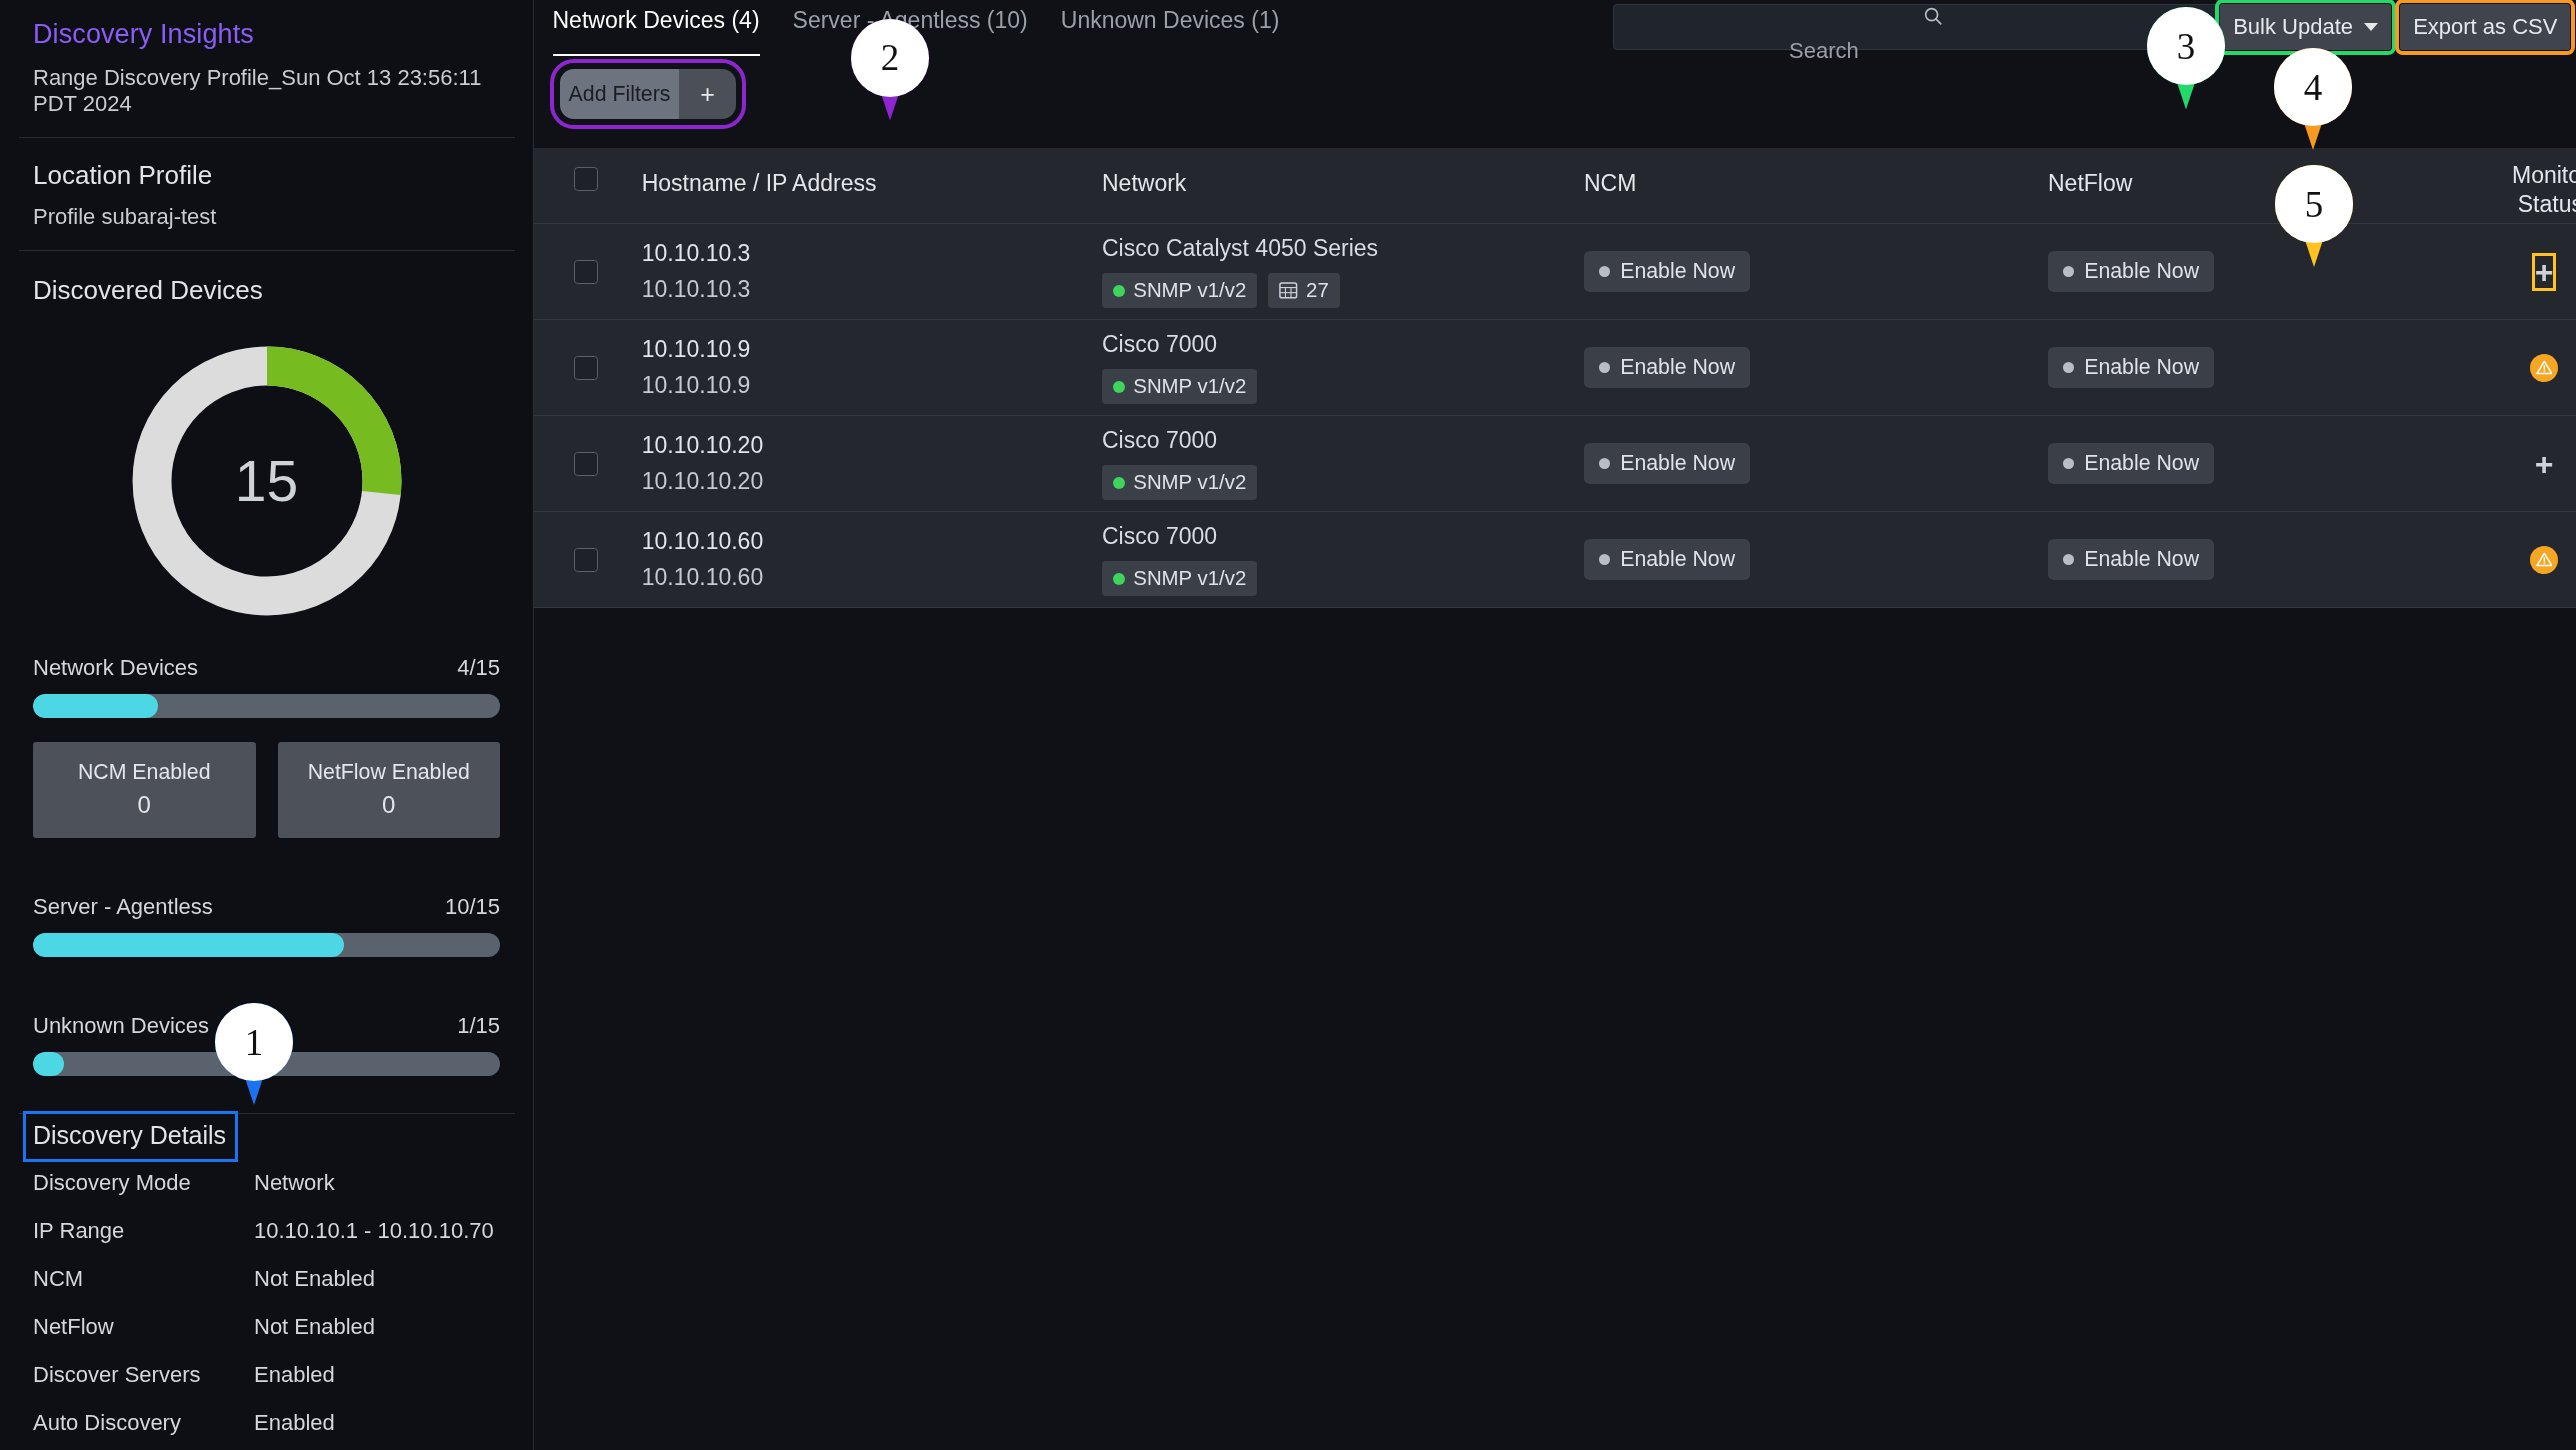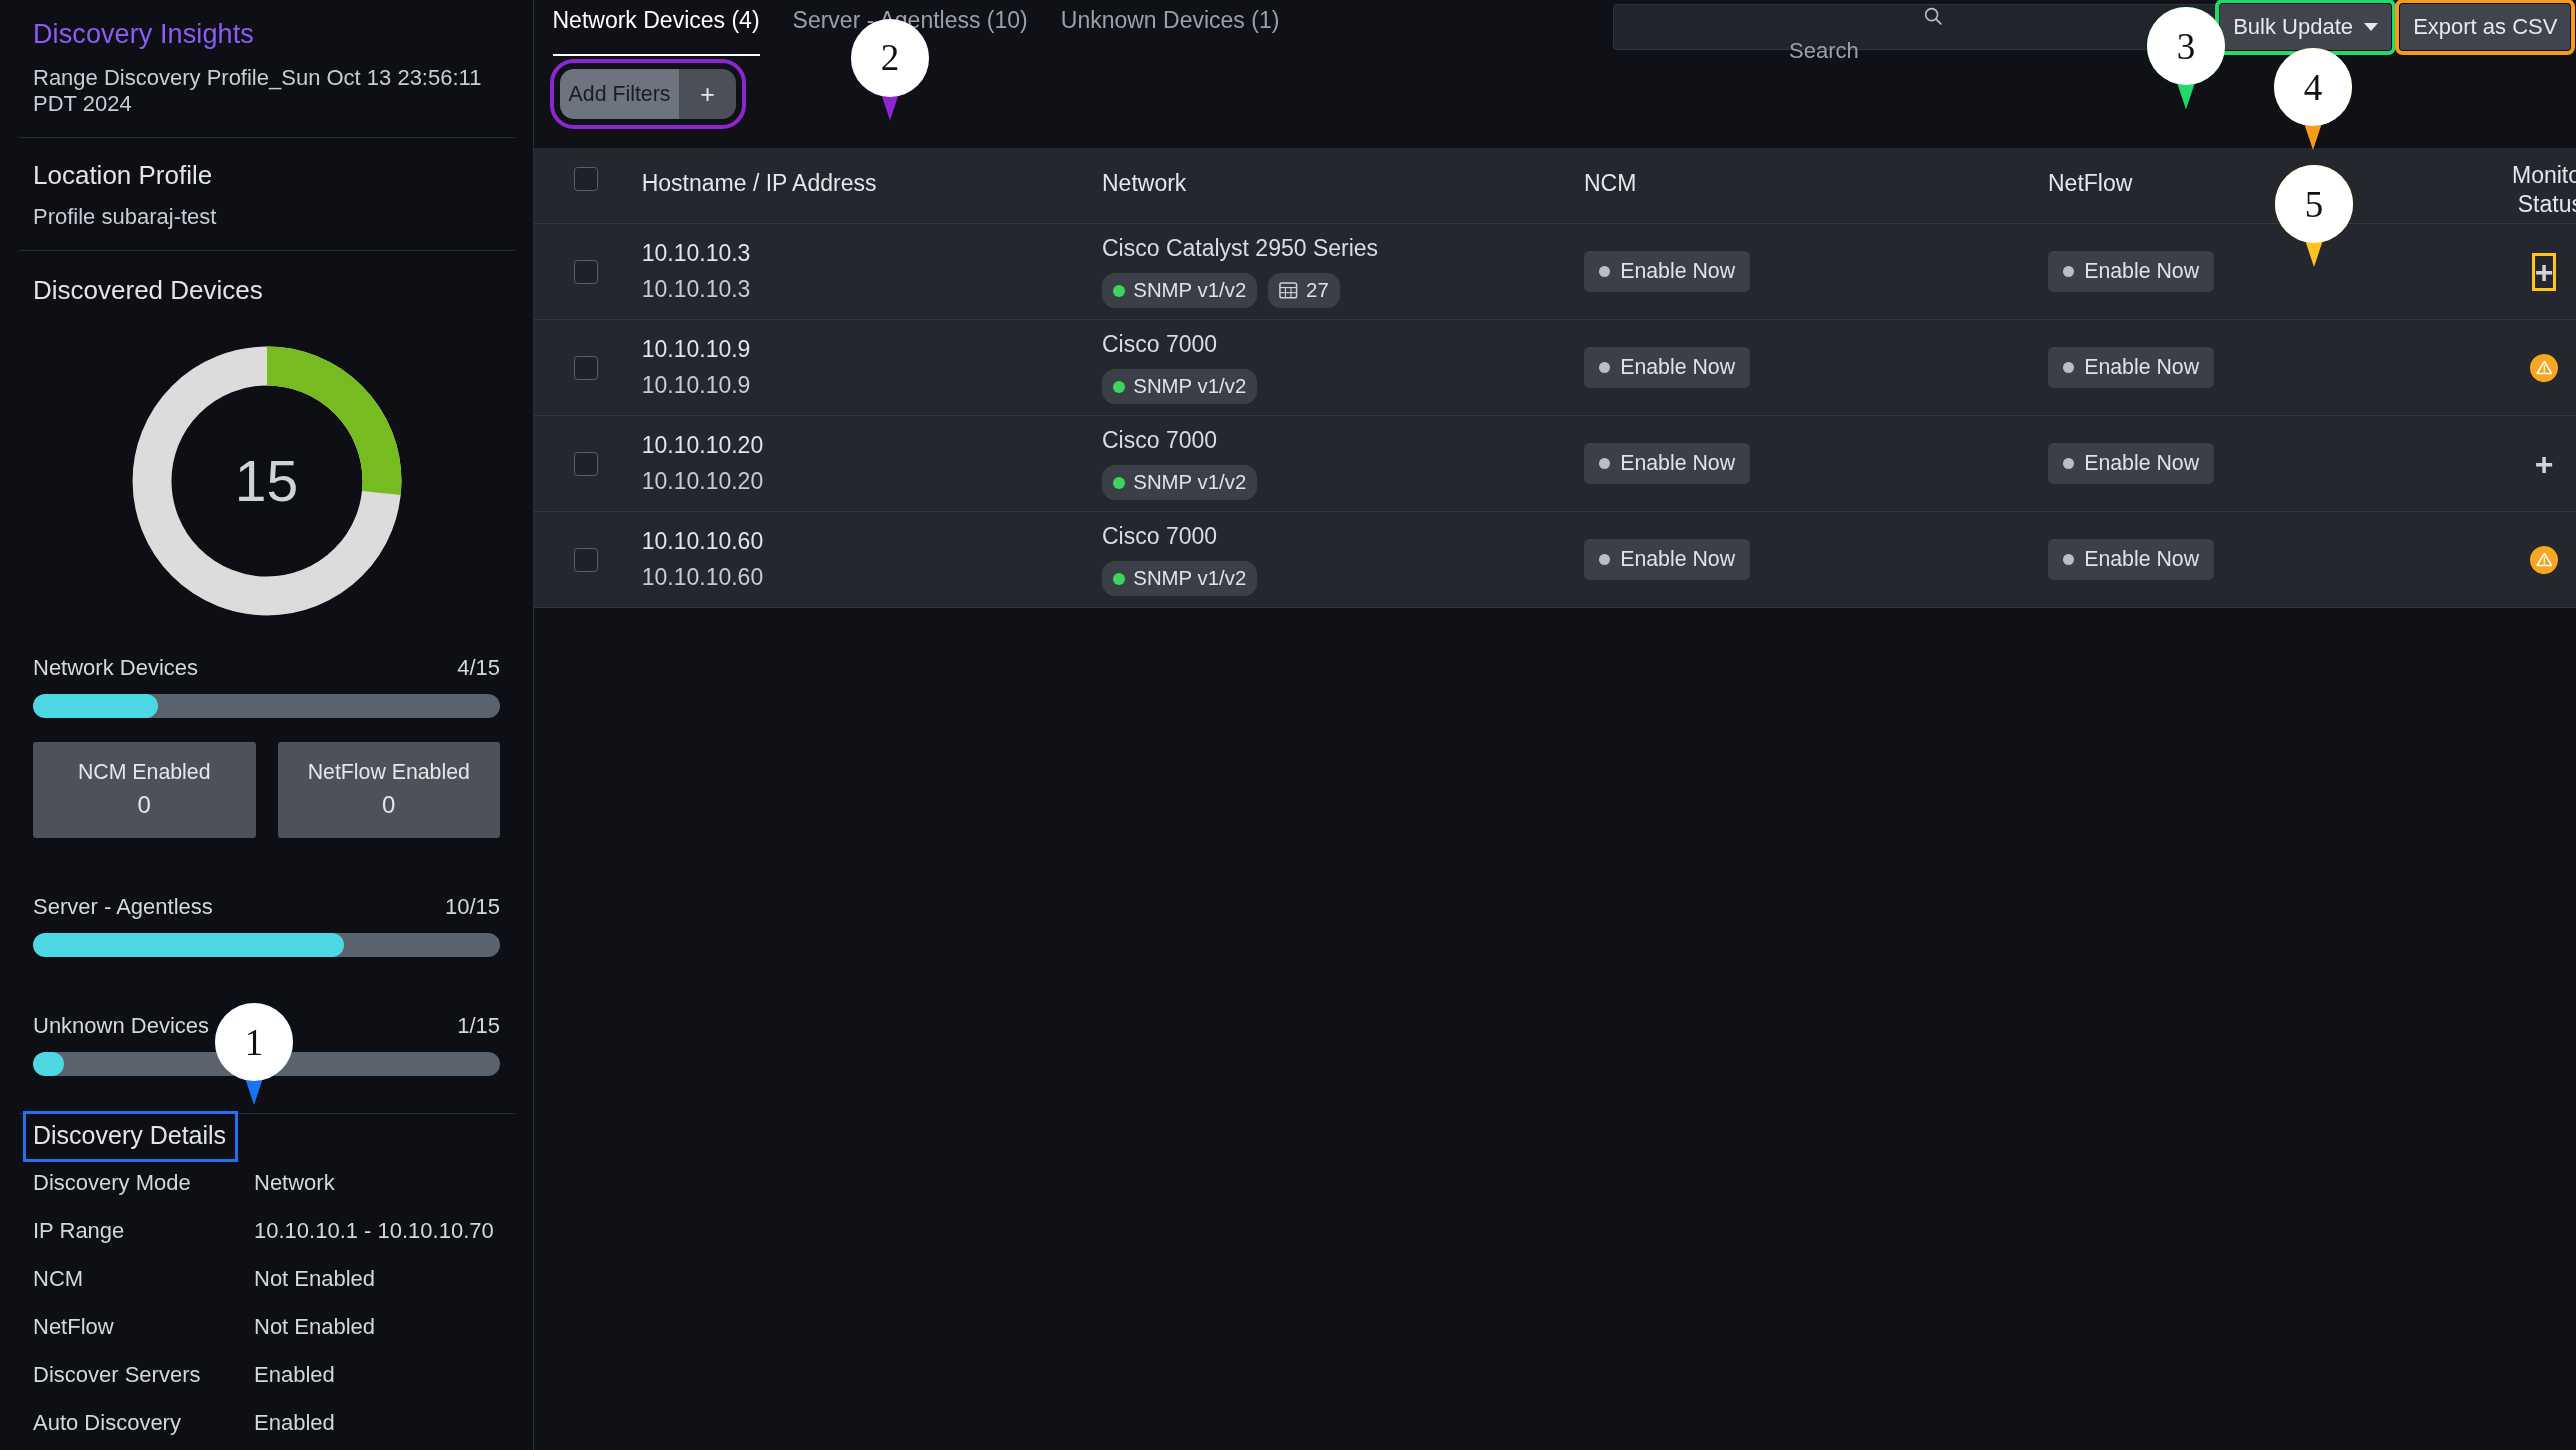--- a/index.html
+++ b/index.html
@@ -144,21 +144,21 @@
 
   .cbox { width: 24px; height: 24px; border:0.9px solid #5b6068; border-radius: 3.7px; background:#1e2128; cursor:pointer; }
 
   .ip1 { font-size: 23px; color:#e2e4e8; }
   .ip2 { font-size: 23px; color:#c7cad0; margin-top: 9.3px; }
 
   .netname { font-size: 23px; color:#d9dce1; }
   .badges { display:flex; gap: 11px; margin-top: 11px; }
   .badge {
     display:flex; align-items:center; gap: 8.3px;
-    background:#3b3f47; border-radius: 13px; padding: 5.6px 11px;
+    background:#3b3f47; border-radius: 4px; padding: 5.6px 11px;
     font-size: 20.4px; color:#dfe2e6;
   }
   .dot-green { width: 12px; height:12px; border-radius:50%; background:#3fd45c; }
 
   .enable {
     display:inline-flex; align-items:center; gap: 10.2px;
     background:#3b3f47; border-radius: 5.6px; padding: 8.3px 15px;
     font-size: 21.3px; color:#dfe2e6; cursor:pointer;
   }
   .dot-grey { width: 11px; height:11px; border-radius:50%; background:#b9bdc4; }
@@ -359,21 +359,21 @@
       <div id="tbody">
           <div class="trow">
             <div class="c-check">
               <div class="cbox"></div>
             </div>
             <div class="c-host">
               <div class="ip1">10.10.10.3</div>
               <div class="ip2">10.10.10.3</div>
             </div>
             <div class="c-net">
-              <div class="netname">Cisco Catalyst 2950 Series</div>
+              <div class="netname">Cisco Catalyst 4050 Series</div>
               <div class="badges">
                 <div class="badge">
                   <span class="dot-green"></span>
                   <span>SNMP v1/v2</span>
                 </div>
                 <div class="badge">
                   <svg width="18.5" height="16.7" viewBox="0 0 20 18">
                     <rect x="1" y="1" width="18" height="16" rx="2" fill="none" stroke="#cfd2d7" stroke-width="1.6"></rect>
                     <line x1="1" y1="6" x2="19" y2="6" stroke="#cfd2d7" stroke-width="1.2"></line>
                     <line x1="7" y1="6" x2="7" y2="17" stroke="#cfd2d7" stroke-width="1.2"></line>

